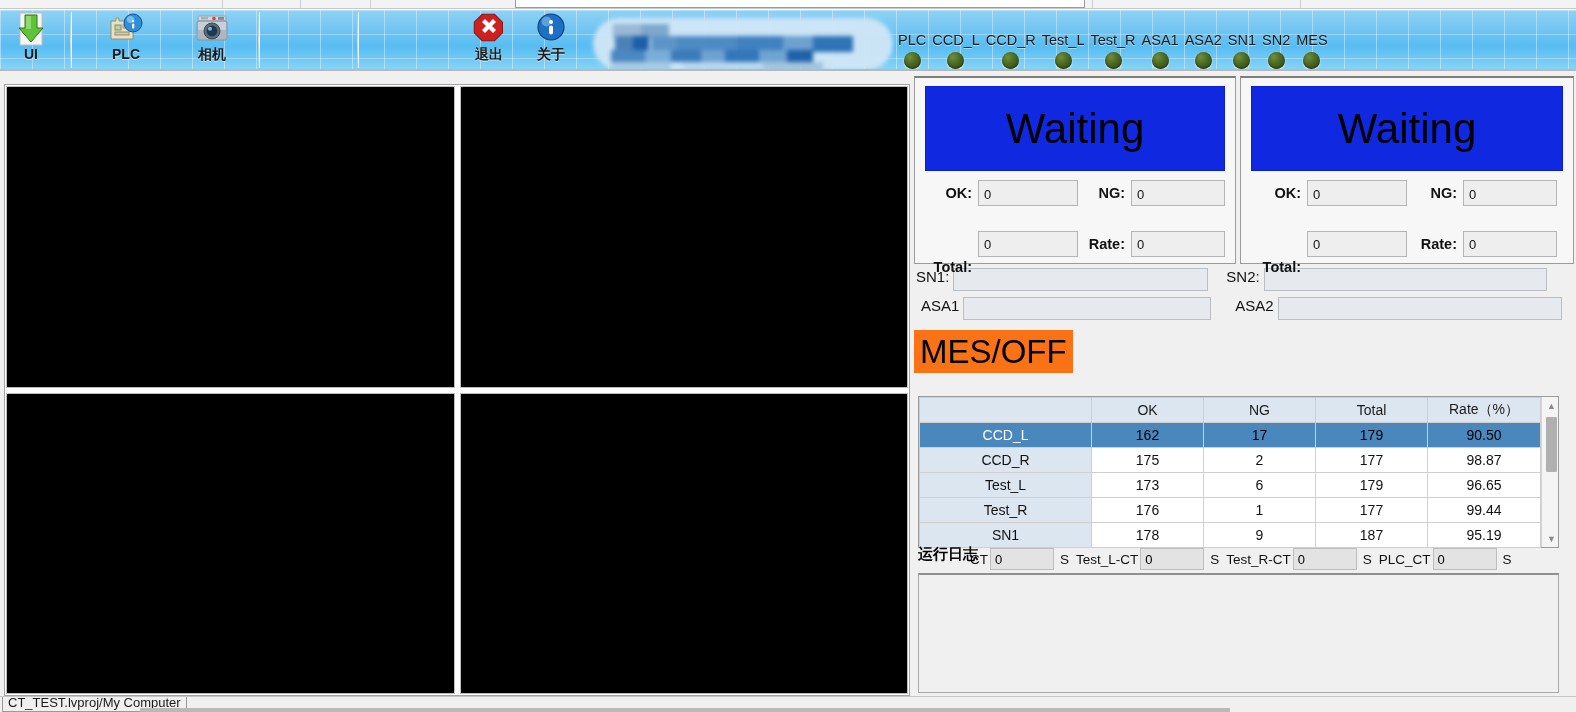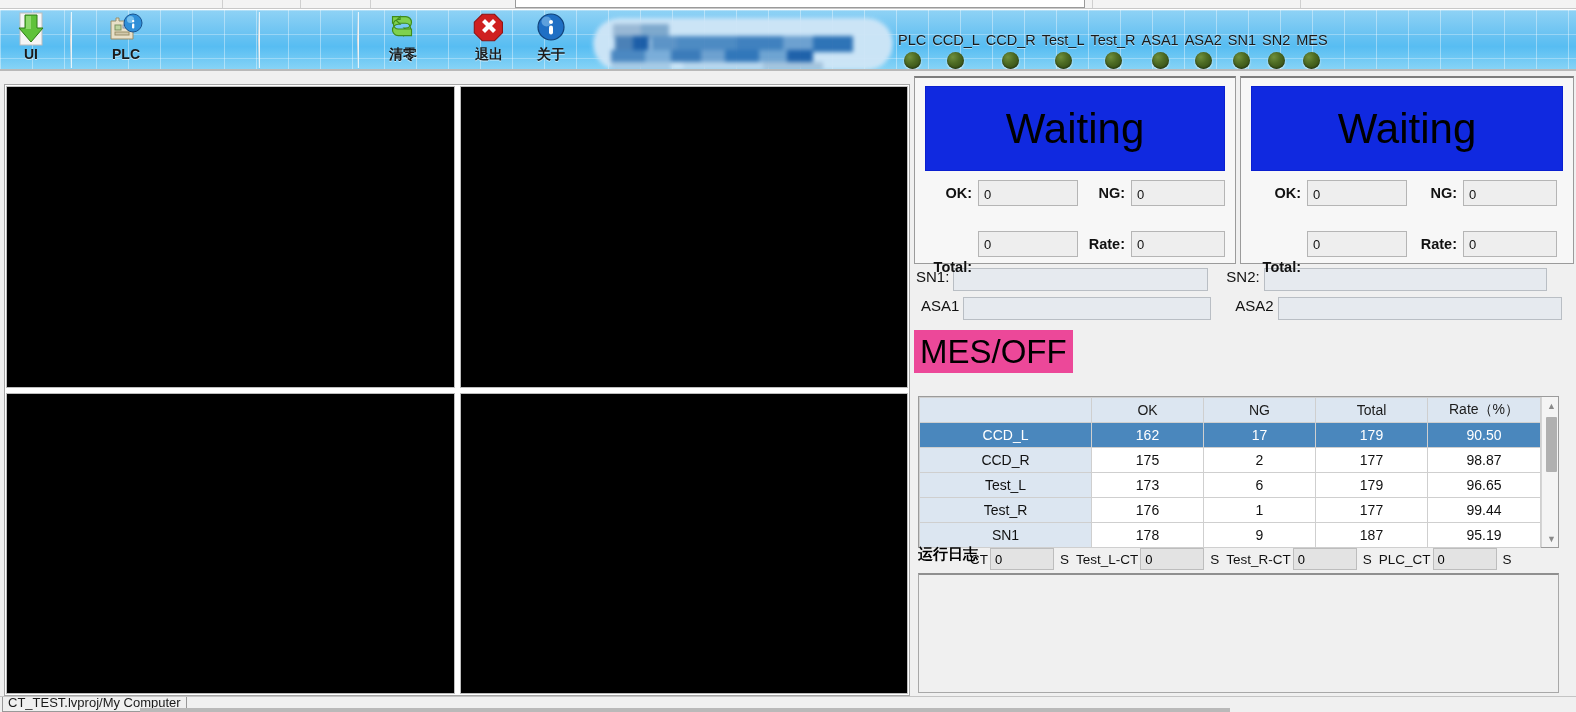--- a/index.html
+++ b/index.html
@@ -241,21 +241,21 @@
   table.stats th, table.stats td {
     border: 1px solid #cfcfcf;
     height: 25px;
     text-align: center;
     font-weight: normal;
     color: #111;
     padding: 0;
   }
   table.stats th { background: #dce6f1; color: #1b1b1b; }
   table.stats td.rowhdr { background: #dce6f1; }
-  table.stats tr.sel td { background: #4a87bd; color: #ffffff; }
+  table.stats tr.sel td { background: #4a87bd; color: #000000; }
   table.stats tr.sel td.rowhdr { background: #4a87bd; color: #ffffff; }
   table.stats colgroup col.c0 { width: 172px; }
   table.stats colgroup col.c1 { width: 112px; }
   table.stats colgroup col.c2 { width: 112px; }
   table.stats colgroup col.c3 { width: 112px; }
   table.stats colgroup col.c4 { width: 113px; }
 
   .vscroll {
     width: 19px;
     background: #f4f4f4;
@@ -381,33 +381,40 @@
           <rect x="9" y="20" width="14" height="3" fill="#d0c8ab" stroke="#9a8f6a"></rect>
           <circle cx="27" cy="11" r="9" fill="#2f8fd8" stroke="#17538f"></circle>
           <circle cx="24.5" cy="7.5" r="3.6" fill="#8fd0f5" opacity="0.75"></circle>
           <rect x="26" y="8" width="2.3" height="2.3" rx="1" fill="#fff"></rect>
           <rect x="26" y="11.5" width="2.3" height="5" rx="1" fill="#fff"></rect>
         </svg>
       </div>
       <div class="cap">PLC</div>
     </div>
 
-    <div class="tb-sep" style="left:258px"></div>
-
-    <div class="tb-sep" style="left:357px"></div>
-
-    <div class="tb-btn" style="left:357px">
+    <div class="tb-btn" style="left:166px">
       <div class="glyph">
         <svg width="40" height="34" viewBox="0 0 40 34">
-          <path d="M10 8 h14 a6 6 0 0 1 0 12 h-2 l4 4 l-4 4 v-3 h2 a5 5 0 0 0 0 -10 h-14 z" fill="#7fd14f" stroke="#3f8b1c" stroke-width="1.2" transform="translate(0,-3) scale(0.95)"></path>
-          <path d="M30 28 h-14 a6 6 0 0 1 0 -12 h2 l-4 -4 l4 -4 v3 h-2 a5 5 0 0 0 0 10 h14 z" fill="#7fd14f" stroke="#3f8b1c" stroke-width="1.2" transform="translate(0,-3) scale(0.95)"></path>
+          <rect x="6" y="4" width="28" height="5" rx="1" fill="#cfd6dc" stroke="#98a2aa"></rect>
+          <rect x="9" y="5" width="7" height="2.5" fill="#9fb3c4"></rect>
+          <circle cx="22" cy="6.5" r="1.8" fill="#d84040"></circle>
+          <rect x="26" y="5" width="6" height="2.8" fill="#7e8b96"></rect>
+          <rect x="5" y="9" width="30" height="19" rx="2" fill="#aeb8c1" stroke="#8a959e"></rect>
+          <rect x="6" y="10" width="28" height="8" rx="1" fill="#cdd6dd" opacity="0.8"></rect>
+          <circle cx="20" cy="19" r="8" fill="#5e6d79" stroke="#3c4850"></circle>
+          <circle cx="20" cy="19" r="5.4" fill="#1d3a52"></circle>
+          <circle cx="18" cy="16.8" r="2" fill="#9fd8f5" opacity="0.8"></circle>
         </svg>
       </div>
-      <div class="cap">清零</div>
-    </div>
+      <div class="cap">相机</div>
+    </div>
+    <div class="tb-sep" style="left:258px"></div>
+
+    <div class="tb-sep" style="left:357px"></div>
+
 
     <div class="tb-btn" style="left:505px">
       <div class="glyph">
         <svg width="40" height="34" viewBox="0 0 40 34">
           <circle cx="20" cy="15" r="13" fill="#1f6fc4" stroke="#10427a" stroke-width="1.2"></circle>
           <circle cx="15.5" cy="9.5" r="5" fill="#8fc8f2" opacity="0.55"></circle>
           <rect x="18" y="8" width="4" height="4" rx="2" fill="#fff"></rect>
           <rect x="18" y="13.5" width="4" height="9" rx="2" fill="#fff"></rect>
         </svg>
       </div>
@@ -557,21 +564,21 @@
           <input class="sn-input c" type="text" value="" style="">
         </div>
         <div class="sn-half" style="margin-left:22px">
           <div class="lbl">ASA2</div>
           <input class="sn-input d" type="text" value="" style="">
         </div>
       </div>
     </div>
 
     
-    <div class="mes-tag" style="background: #ec4899;">MES/OFF</div>
+    <div class="mes-tag" style="background: #f97316;">MES/OFF</div>
 
     
     <div class="tbl-wrap">
       <table class="stats">
         <colgroup>
             <col class="c0">
             <col class="c1">
             <col class="c2">
             <col class="c3">
             <col class="c4">

